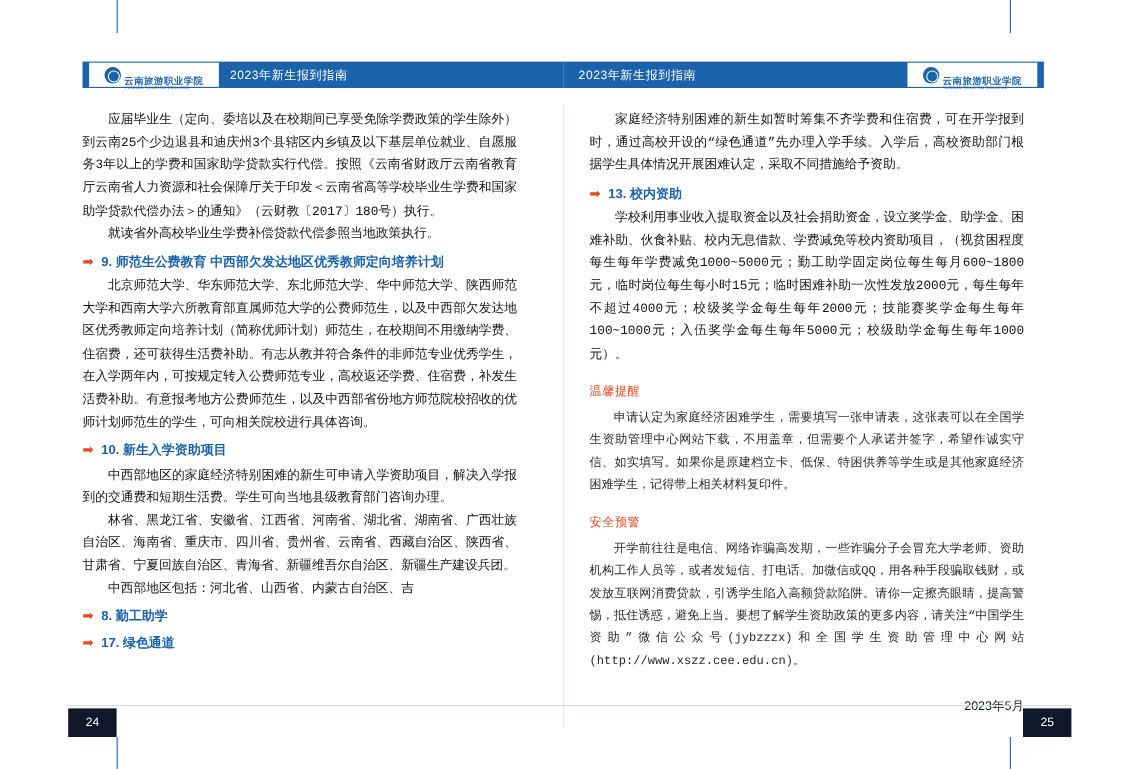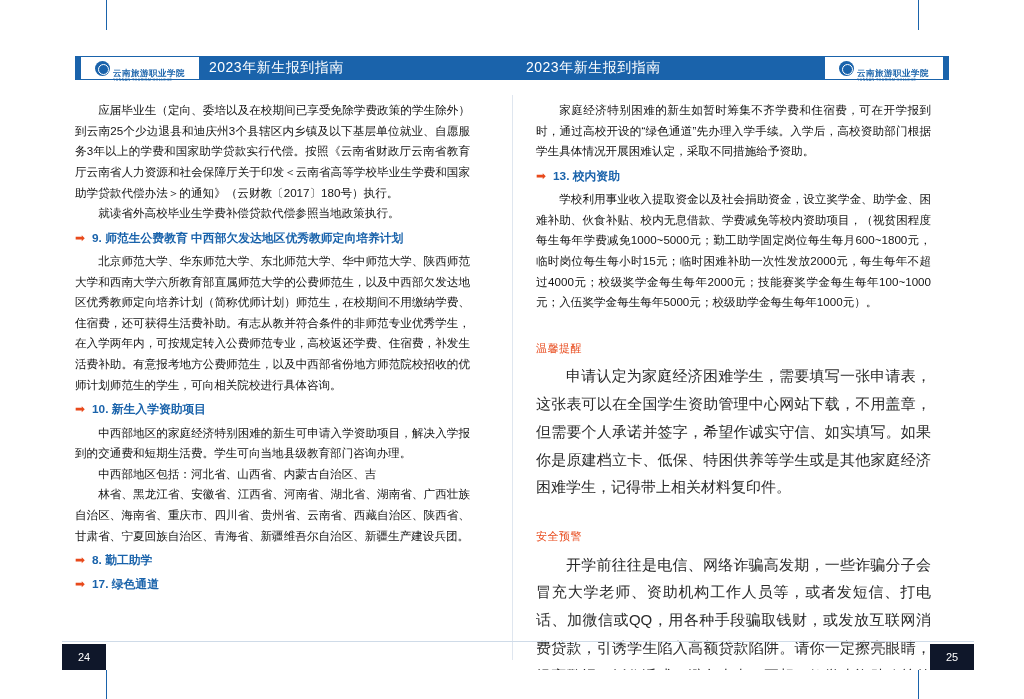--- a/index.html
+++ b/index.html
@@ -70,21 +70,21 @@
     font-weight: bold;
   }
   .logo-en {
     font-size: 3.6px;
     color: #1a63ab;
     letter-spacing: 0.4px;
     margin-top: 1.5px;
   }
   .header-title {
     color: #ffffff;
-    font-size: 14px;
+    font-size: 11px;
     letter-spacing: 0.5px;
   }
   .header-bar.left .header-title { margin-left: 4px; }
   .header-bar.right .header-title { margin-left: 14px; }
   .header-bar.right { justify-content: flex-start; }
   .header-bar.right .spacer { flex: 1; }
 
   
   .center-rule {
     position: absolute;
@@ -105,20 +105,21 @@
     color: #141414;
   }
   .col.left  { left: 75px; }
   .col.right { left: 536px; }
 
   p.body {
     margin: 0 0 0 0;
     text-align: justify;
     text-justify: inter-ideograph;
     text-indent: 2em;
+    font-family: Liberation Mono, monospace;
   }
 
   
   .sec {
     display: flex;
     align-items: flex-start;
     margin: 5px 0 3px 0;
   }
   .arrow {
     color: #e8491b;
@@ -129,35 +130,36 @@
   }
   .sec-title {
     color: #1a63ab;
     font-size: 11.8px;
     font-weight: bold;
     line-height: 1.6;
   }
 
   
   .notice {
-    margin: 26px 0 6px 0;
+    margin: 14px 0 6px 0;
   }
   .notice-title {
     color: #e8491b;
     font-size: 11px;
     margin: 0 0 4px 0;
     letter-spacing: 0.5px;
   }
   .notice-body {
-    font-size: 15px;
+    font-size: 11px;
     line-height: 1.85;
     color: #2a2a2a;
     text-align: justify;
     text-indent: 2em;
     margin: 0;
+    font-family: Liberation Mono, monospace;
   }
 
   
   .sign {
     margin-top: 20px;
     text-align: right;
     font-size: 11.4px;
     line-height: 1.9;
     color: #141414;
   }
@@ -263,22 +265,22 @@
       <span class="arrow">➡</span>
       <span class="sec-title">9. 师范生公费教育  中西部欠发达地区优秀教师定向培养计划</span>
     </div>
     <p class="body">北京师范大学、华东师范大学、东北师范大学、华中师范大学、陕西师范大学和西南大学六所教育部直属师范大学的公费师范生，以及中西部欠发达地区优秀教师定向培养计划（简称优师计划）师范生，在校期间不用缴纳学费、住宿费，还可获得生活费补助。有志从教并符合条件的非师范专业优秀学生，在入学两年内，可按规定转入公费师范专业，高校返还学费、住宿费，补发生活费补助。有意报考地方公费师范生，以及中西部省份地方师范院校招收的优师计划师范生的学生，可向相关院校进行具体咨询。</p>
 
     <div class="sec">
       <span class="arrow">➡</span>
       <span class="sec-title">10. 新生入学资助项目</span>
     </div>
     <p class="body">中西部地区的家庭经济特别困难的新生可申请入学资助项目，解决入学报到的交通费和短期生活费。学生可向当地县级教育部门咨询办理。</p>
+    <p class="body">林省、黑龙江省、安徽省、江西省、河南省、湖北省、湖南省、广西壮族自治区、海南省、重庆市、四川省、贵州省、云南省、西藏自治区、陕西省、甘肃省、宁夏回族自治区、青海省、新疆维吾尔自治区、新疆生产建设兵团。</p>
     <p class="body">中西部地区包括：河北省、山西省、内蒙古自治区、吉</p>
-    <p class="body">林省、黑龙江省、安徽省、江西省、河南省、湖北省、湖南省、广西壮族自治区、海南省、重庆市、四川省、贵州省、云南省、西藏自治区、陕西省、甘肃省、宁夏回族自治区、青海省、新疆维吾尔自治区、新疆生产建设兵团。</p>
 
     <div class="sec">
       <span class="arrow">➡</span>
       <span class="sec-title">8. 勤工助学</span>
     </div>
 
     <div class="sec">
       <span class="arrow">➡</span>
       <span class="sec-title">17. 绿色通道</span>
     </div>
@@ -297,20 +299,21 @@
       <div class="notice-title">温馨提醒</div>
       <p class="notice-body">申请认定为家庭经济困难学生，需要填写一张申请表，这张表可以在全国学生资助管理中心网站下载，不用盖章，但需要个人承诺并签字，希望作诚实守信、如实填写。如果你是原建档立卡、低保、特困供养等学生或是其他家庭经济困难学生，记得带上相关材料复印件。</p>
     </div>
 
     <div class="notice">
       <div class="notice-title">安全预警</div>
       <p class="notice-body">开学前往往是电信、网络诈骗高发期，一些诈骗分子会冒充大学老师、资助机构工作人员等，或者发短信、打电话、加微信或QQ，用各种手段骗取钱财，或发放互联网消费贷款，引诱学生陷入高额贷款陷阱。请你一定擦亮眼睛，提高警惕，抵住诱惑，避免上当。要想了解学生资助政策的更多内容，请关注“中国学生资助”微信公众号(jybzzzx)和全国学生资助管理中心网站(http://www.xszz.cee.edu.cn)。</p>
     </div>
 
     <div class="sign">
+      <div>2023年5月</div>
     </div>
   </div>
 
   <div class="footer-line"></div>
   <div class="pagenum left">24</div>
   <div class="pagenum right">25</div>
   <div class="footer-band">
     <div class="tickline"></div>
     <div class="tickline2"></div>
   </div>

